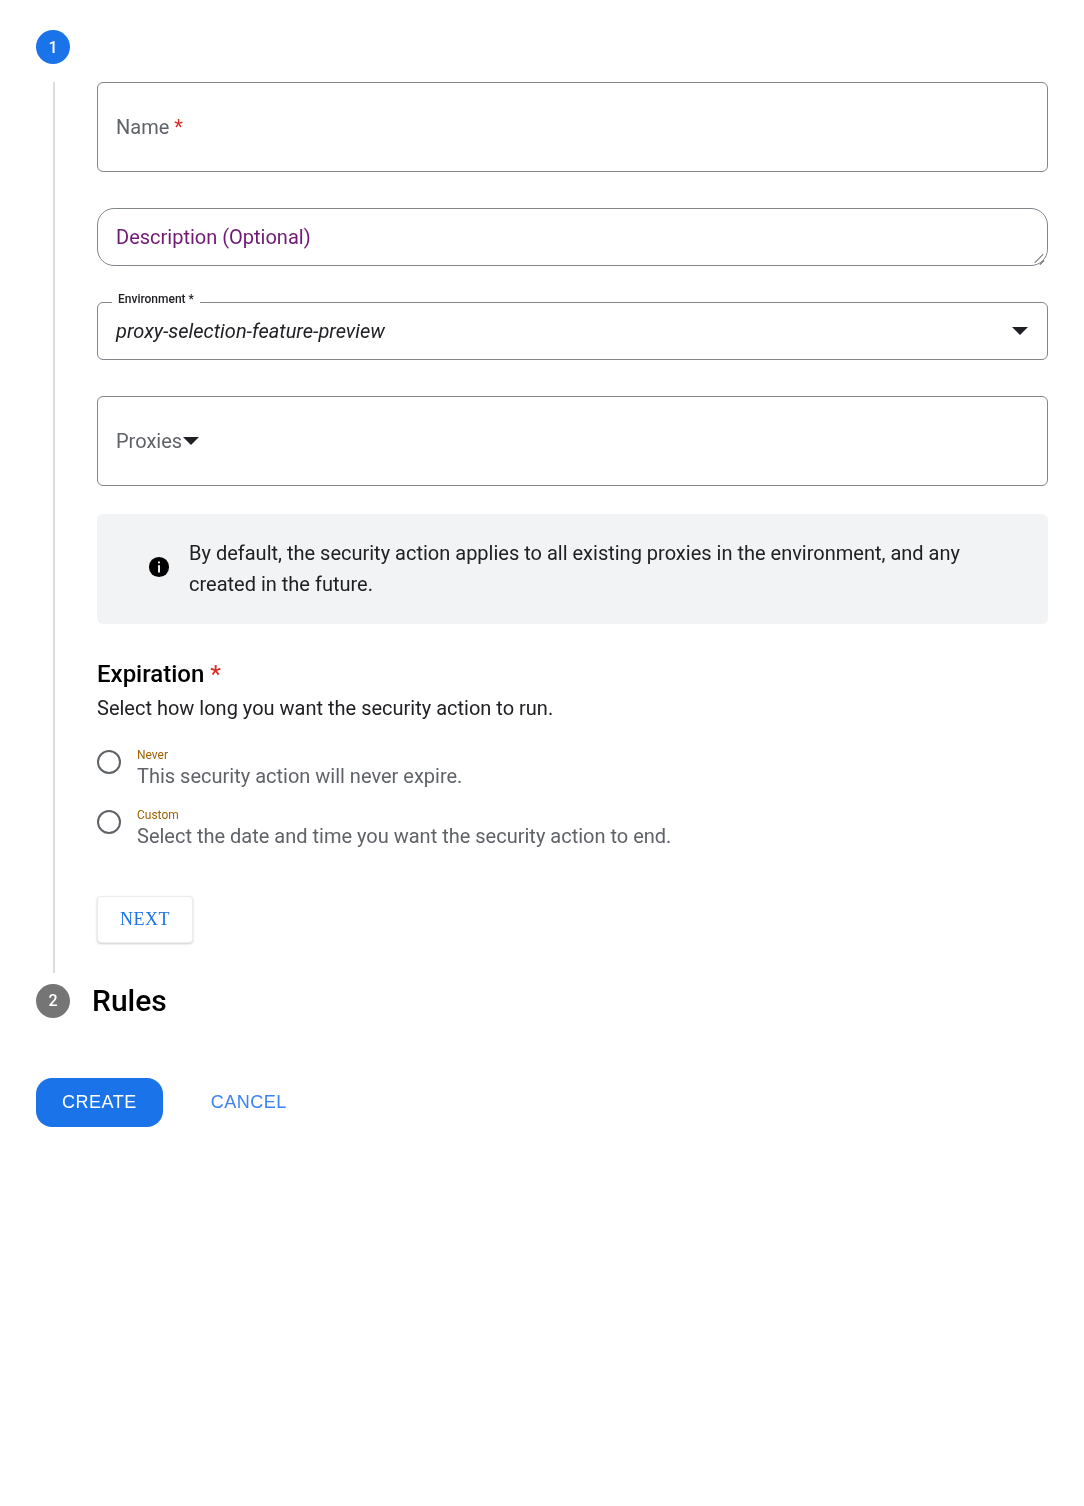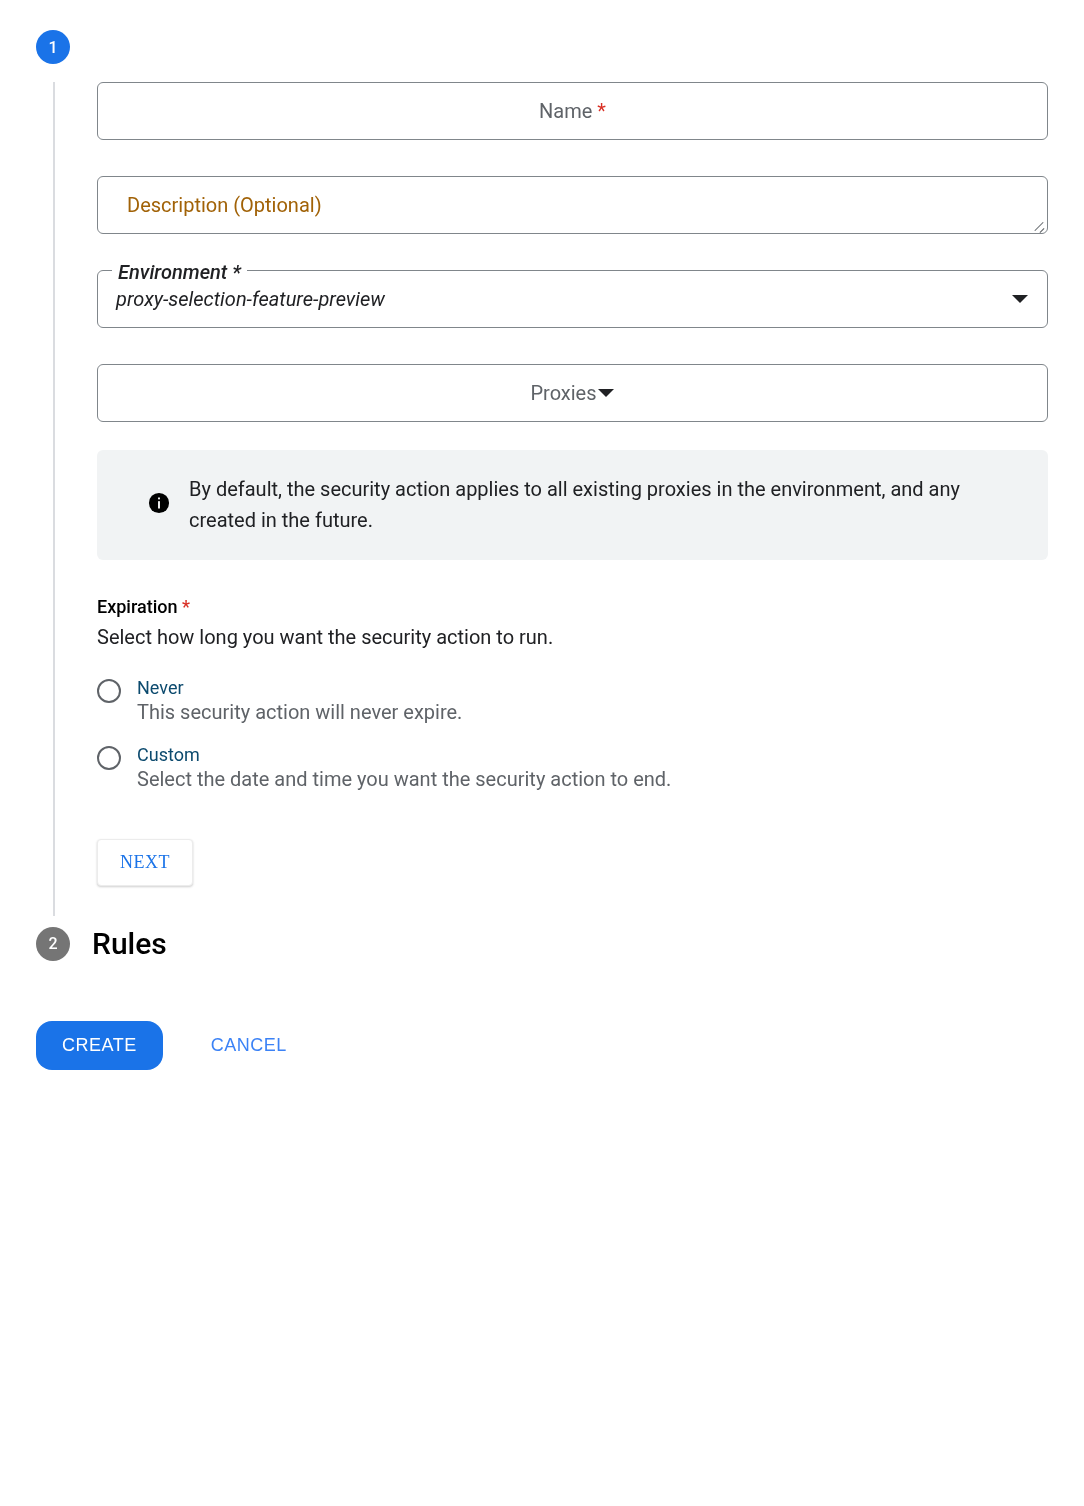--- a/index.html
+++ b/index.html
@@ -40,43 +40,43 @@
   .stepper-body {
     margin-left: 17px;
     border-left: 2px solid #dadce0;
     padding-left: 42px;
     padding-bottom: 30px;
   }
   .field-outline {
     position: relative;
     border: 1px solid #80868b;
     border-radius: 6px;
-    padding: 16px 18px;
+    padding: 32px 18px;
     font-size: 20px;
     color: #5f6368;
     display: flex;
     align-items: center;
-    justify-content: center;
+    justify-content: flex-start;
     background: #fff;
     cursor: text;
   }
   .field-outline.select { cursor: pointer; }
   .asterisk { color: #d93025; }
   .helper-text {
     color: #5f6368;
     font-size: 20px;
     line-height: 1.5;
     padding: 10px 18px 0 18px;
   }
   .textarea-field {
     border: 1px solid #80868b;
-    border-radius: 6px;
-    padding: 16px 29px;
-    font-size: 20px;
-    color: #a16207;
+    border-radius: 17px;
+    padding: 16px 18px;
+    font-size: 20px;
+    color: #701a75;
     position: relative;
     min-height: 58px;
   }
   .resize-handle {
     position: absolute;
     right: 2px;
     bottom: 2px;
     width: 14px;
     height: 14px;
   }
@@ -98,28 +98,27 @@
     align-items: center;
     justify-content: space-between;
     cursor: pointer;
   }
   .notch-label {
     position: absolute;
     top: -11px;
     left: 14px;
     background: #fff;
     padding: 0 6px;
-    font-size: 20px;
+    font-size: 12px;
     font-weight: 500;
     color: #202124;
-    font-style: italic;
   }
   .notch-value { font-size: 20px; color: #202124; font-style: italic; }
   .section-label {
-    font-size: 18px;
+    font-size: 24px;
     font-weight: 500;
     color: #000;
     margin-bottom: 8px;
   }
   .section-desc {
     font-size: 20px;
     color: #202124;
     margin-bottom: 28px;
   }
   .radio-row {
@@ -130,21 +129,21 @@
   }
   .radio-circle {
     width: 24px;
     height: 24px;
     border: 2px solid #5f6368;
     border-radius: 50%;
     margin-top: 2px;
     flex-shrink: 0;
   }
   .radio-text { margin-left: 16px; }
-  .radio-title { font-size: 18px; color: #0c4a6e; }
+  .radio-title { font-size: 12px; color: #a16207; }
   .radio-sub   { font-size: 20px; color: #5f6368; margin-top: 2px; }
   .info-box {
     background: #f1f3f4;
     border-radius: 6px;
     padding: 24px 32px;
     display: flex;
     align-items: center;
   }
   .info-icon-wrap { width: 60px; flex-shrink: 0; display:flex; justify-content:center; }
   .info-text {

